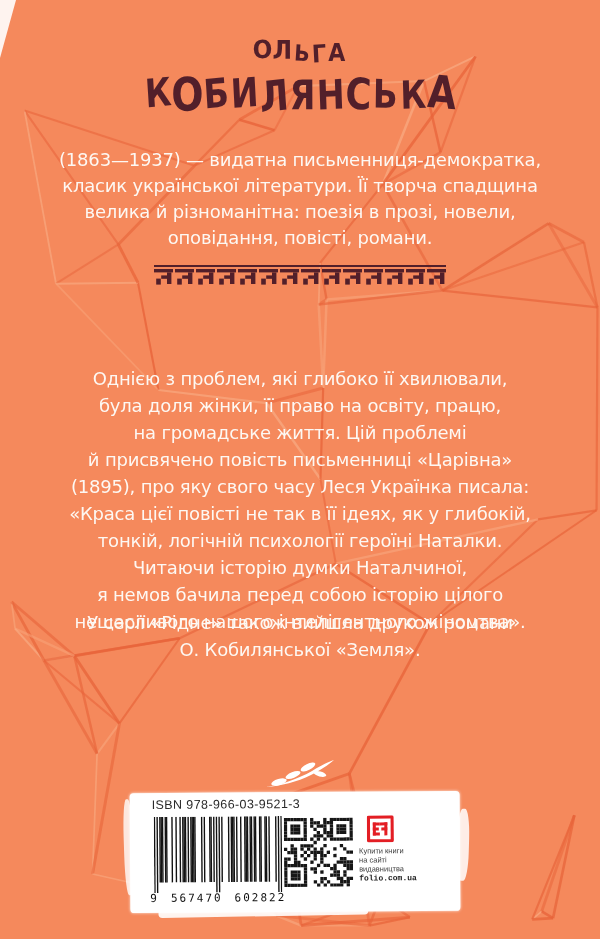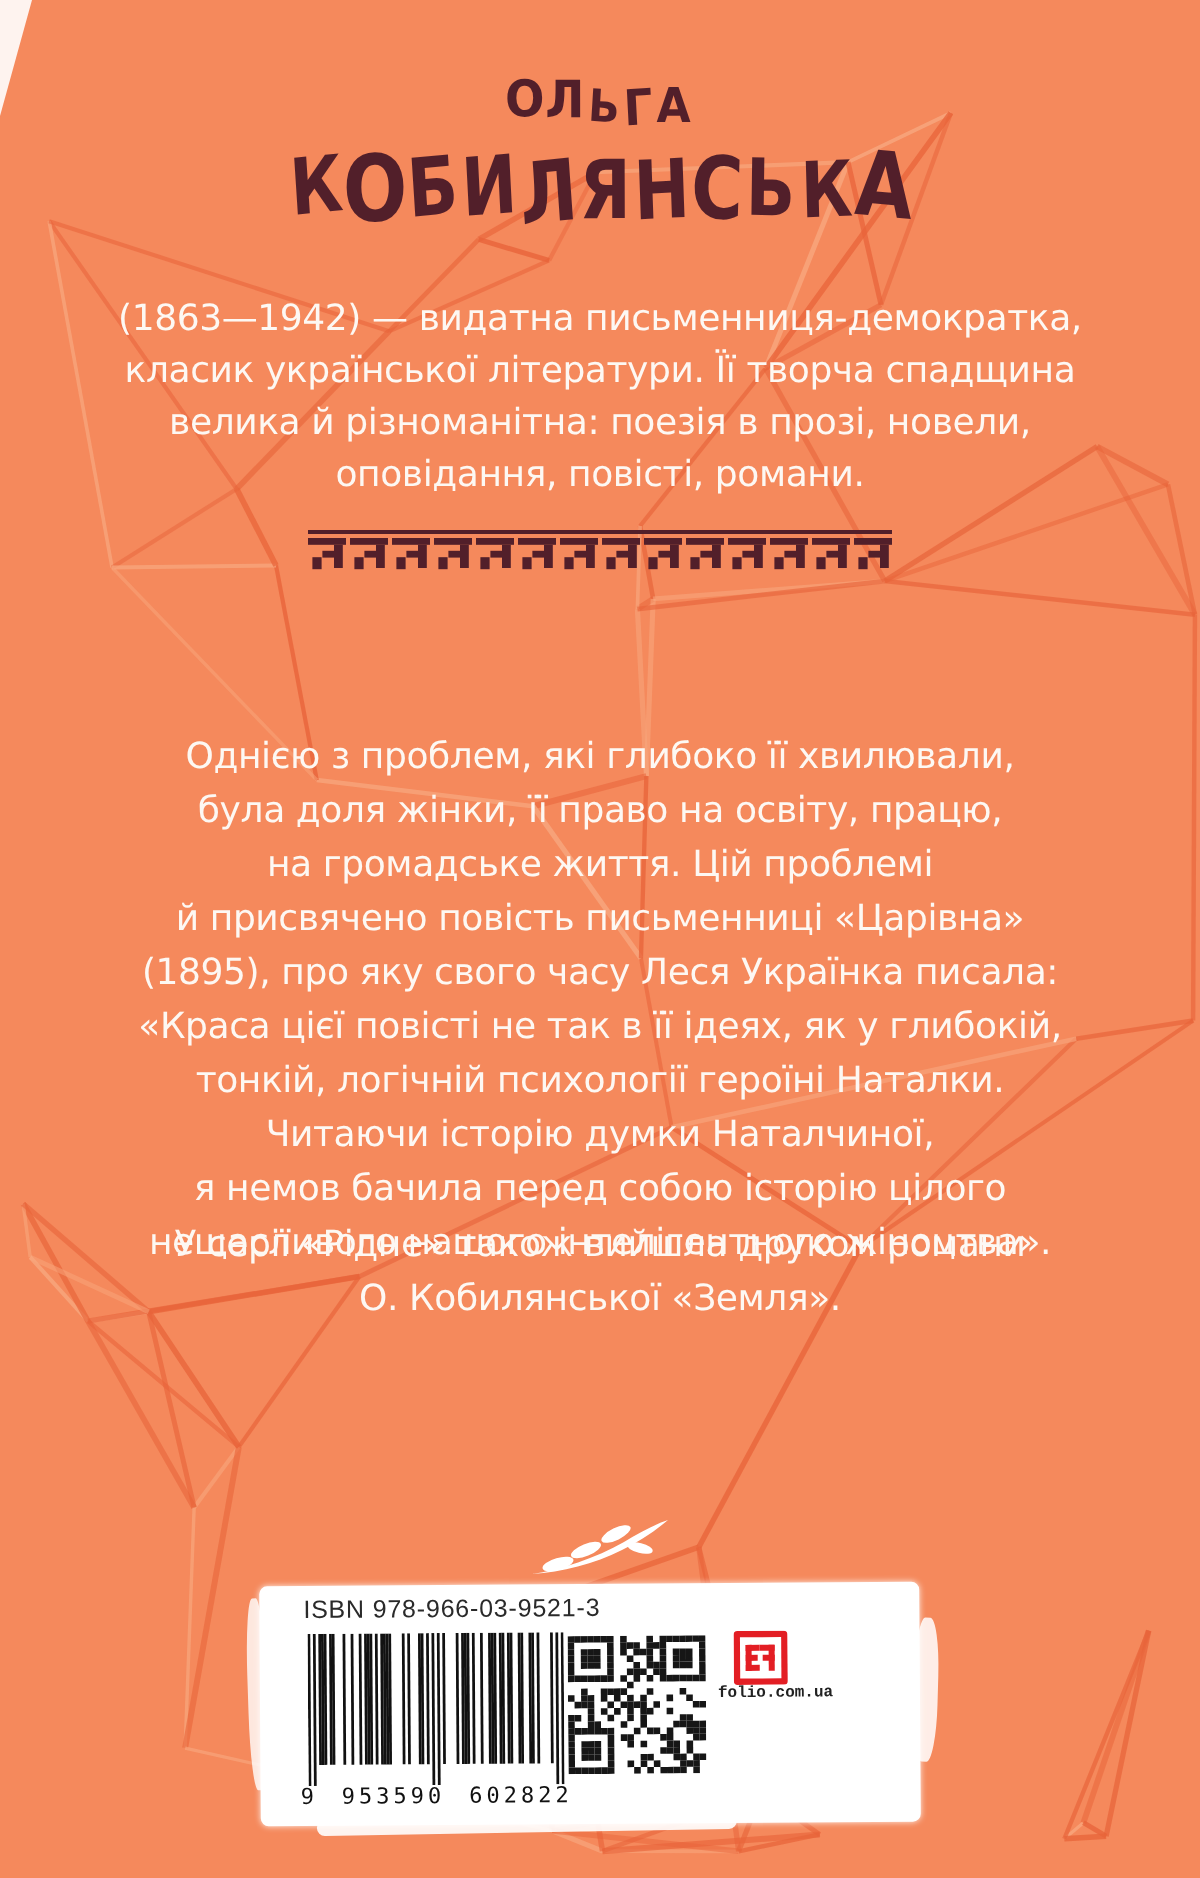--- a/index.html
+++ b/index.html
@@ -134,21 +134,21 @@
       <line x1="137.9985525738448" y1="282.7293991483748" x2="118.3213354088366" y2="244.47011054120958" stroke="#e8643a" stroke-width="2.914488500216976" stroke-opacity="0.7463072988437489"></line>
       <line x1="597.4679198116064" y1="307.4183236740064" x2="583.9644794818014" y2="242.18704025773332" stroke="#e8643a" stroke-width="2.320775873726234" stroke-opacity="0.5938727918430231"></line>
       <line x1="597.4679198116064" y1="307.4183236740064" x2="442.35905720852315" y2="290.53242416563444" stroke="#e8643a" stroke-width="2.23388571315445" stroke-opacity="0.6758002518326975"></line>
       <line x1="583.9644794818014" y1="242.18704025773332" x2="442.35905720852315" y2="290.53242416563444" stroke="#e8643a" stroke-width="2.195483527611941" stroke-opacity="0.49039595330832525"></line>
     </svg>
   <div class="corner"></div>
 
   <h2 id="t1" class="title-sm"><span style="transform: rotate(-0.7deg) translateY(-2.3px) scale(1.05);">О</span><span style="transform: rotate(-0.1deg) translateY(-1.9px) scale(1.07);">Л</span><span style="transform: rotate(3.8deg) translateY(1.4px) scale(0.93);">Ь</span><span style="transform: rotate(-3.2deg) translateY(2px) scale(1.03);">Г</span><span style="transform: rotate(0deg) translateY(0.9px) scale(1);">А</span></h2>
   <h1 id="t2" class="title-lg"><span style="transform: rotate(-4.5deg) translateY(-1.8px) scale(0.93);">К</span><span style="transform: rotate(-0.8deg) translateY(0px) scale(1.1);">О</span><span style="transform: rotate(-4.4deg) translateY(-1.1px) scale(0.96);">Б</span><span style="transform: rotate(-3.6deg) translateY(-1.5px) scale(0.96);">И</span><span style="transform: rotate(-4.9deg) translateY(1.6px) scale(1.01);">Л</span><span style="transform: rotate(-0.2deg) translateY(0.5px) scale(0.97);">Я</span><span style="transform: rotate(-2.4deg) translateY(0.5px) scale(0.97);">Н</span><span style="transform: rotate(2.1deg) translateY(-0.3px) scale(1.03);">С</span><span style="transform: rotate(0.9deg) translateY(-0.5px) scale(0.94);">Ь</span><span style="transform: rotate(-1.9deg) translateY(0.3px) scale(0.92);">К</span><span style="transform: rotate(4.3deg) translateY(-1.9px) scale(1.08);">А</span></h1>
 
-  <p class="bio txt">(1863—1942) — видатна письменниця-демократка,
+  <p class="bio txt">(1863—1937) — видатна письменниця-демократка,
 класик української літератури. Її творча спадщина
 велика й різноманітна: поезія в прозі, новели,
 оповідання, повісті, романи.</p>
 
   <div class="orn">
     <div class="orn-line"></div>
     <div class="orn-row" id="orn-row">
         <svg width="19" height="16" viewBox="0 0 19 16">
     <rect x="0" y="0" width="19" height="3.4" fill="#521f2a"></rect>
     <rect x="13" y="3.4" width="4.4" height="11.6" fill="#521f2a"></rect>
@@ -311,21 +311,21 @@
         <rect x="82" y="0" width="1.02" height="50" fill="#111"></rect>
         <rect x="83" y="0" width="1.02" height="50" fill="#111"></rect>
         <rect x="85" y="0" width="1.02" height="50" fill="#111"></rect>
         <rect x="90" y="0" width="1.02" height="50" fill="#111"></rect>
         <rect x="92" y="0" width="1.02" height="58" fill="#111"></rect>
         <rect x="94" y="0" width="1.02" height="58" fill="#111"></rect>
       </svg>
 
     <div class="digits">
       <span>9</span>
-      <span>953590</span>
+      <span>567470</span>
       <span>602822</span>
     </div>
 
     <svg id="qr" class="qr" viewBox="0 0 69.3 69.3">
         <rect x="0" y="0" width="3.3" height="3.3" fill="#161616"></rect>
         <rect x="3.3" y="0" width="3.3" height="3.3" fill="#161616"></rect>
         <rect x="6.6" y="0" width="3.3" height="3.3" fill="#161616"></rect>
         <rect x="9.899999999999999" y="0" width="3.3" height="3.3" fill="#161616"></rect>
         <rect x="13.2" y="0" width="3.3" height="3.3" fill="#161616"></rect>
         <rect x="16.5" y="0" width="3.3" height="3.3" fill="#161616"></rect>
@@ -546,16 +546,19 @@
         <rect x="0" y="0" width="27" height="27" rx="2" fill="#e31e24"></rect>
         <rect x="3.2" y="3.2" width="20.6" height="20.6" fill="#ffffff"></rect>
         <rect x="6" y="7" width="3" height="13" fill="#e31e24"></rect>
         <rect x="6" y="7" width="7" height="3" fill="#e31e24"></rect>
         <rect x="6" y="12" width="6" height="3" fill="#e31e24"></rect>
         <rect x="6" y="17" width="7" height="3" fill="#e31e24"></rect>
         <rect x="17.5" y="7" width="3" height="13" fill="#e31e24"></rect>
         <rect x="13" y="7" width="7.5" height="3" fill="#e31e24"></rect>
         <rect x="14.5" y="12" width="6" height="3" fill="#e31e24"></rect>
       </svg>
+      <div class="publines">Купити книги
+на сайті
+видавництва</div>
       <div class="pubsite">folio.com.ua</div>
     </div>
   </div>
 </div>
 
 </body></html>

